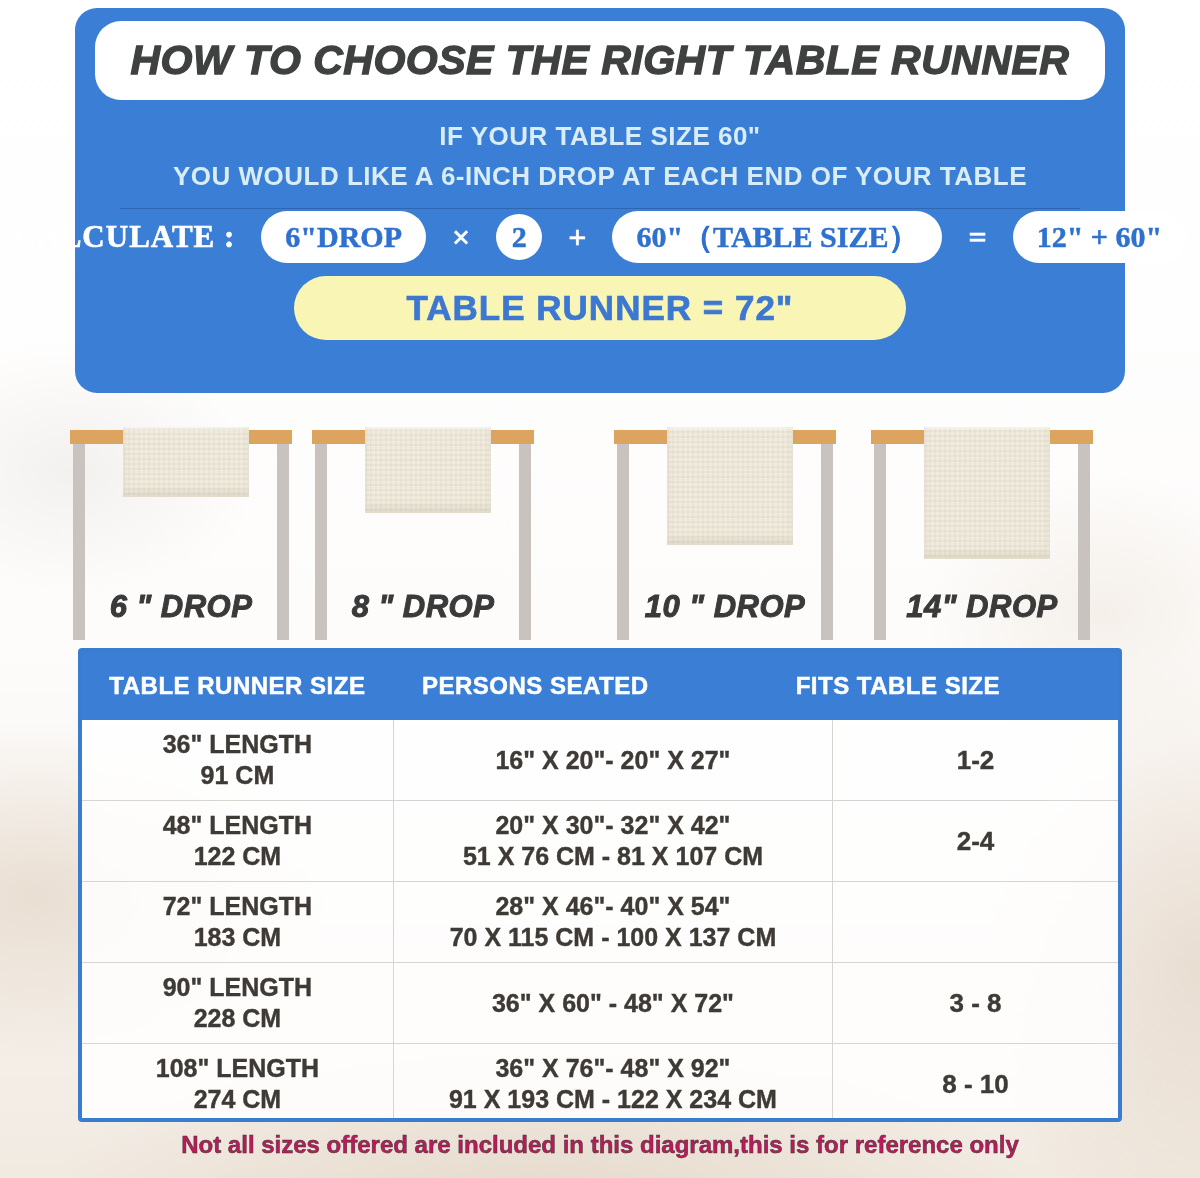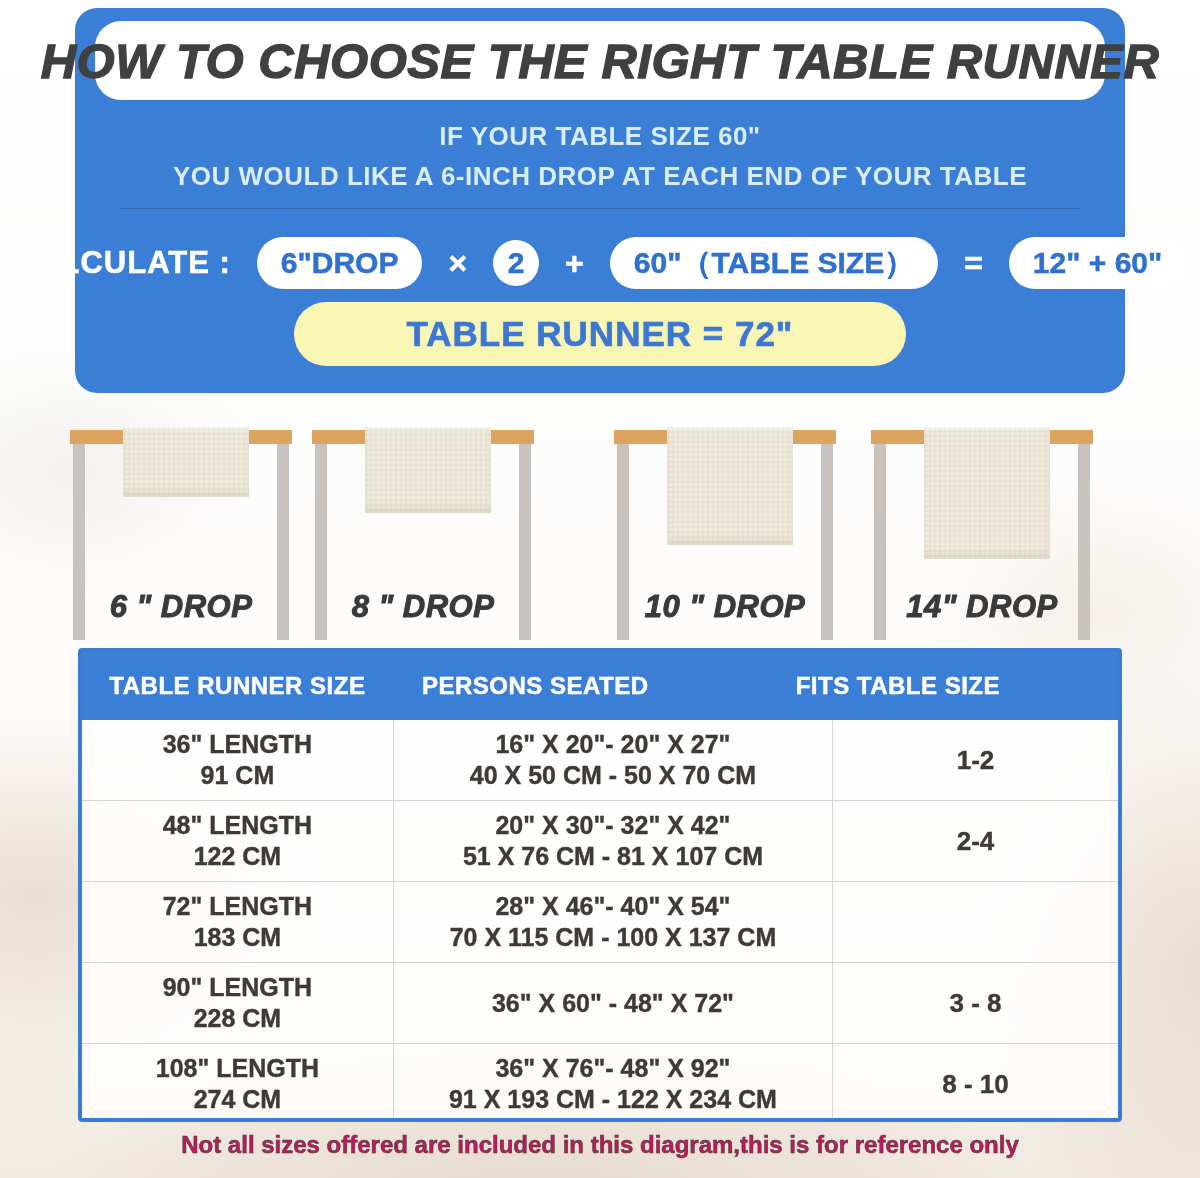--- a/index.html
+++ b/index.html
@@ -18,29 +18,29 @@
   .banner{
     position:absolute;left:75px;top:8px;width:1050px;height:385px;
     background:#3b7ed5;border-radius:22px;box-sizing:border-box;
     display:flex;flex-direction:column;align-items:center;
   }
   .title-box{
     margin-top:13px;width:1010px;height:79px;background:#ffffff;border-radius:26px;
     display:flex;align-items:center;justify-content:center;
   }
   .title-box .title{
-    font-size:49px;font-weight:900;font-style:italic;color:#3f4040;
+    font-size:41px;font-weight:900;font-style:italic;color:#3f4040;
     letter-spacing:.5px;-webkit-text-stroke:1.3px #3f4040;white-space:nowrap;
   }
   .subtitle{color:#d9edf9;font-weight:700;font-size:26px;letter-spacing:.5px;text-align:center;}
   .subtitle.l1{margin-top:21px;}
   .subtitle.l2{margin-top:9px;}
   .banner-divider{width:960px;height:1px;background:rgba(20,40,80,.28);margin-top:16px;}
   .calc-row{
-    margin-top:28px;display:flex;align-items:center;gap:26px;white-space:nowrap;
+    margin-top:2px;display:flex;align-items:center;gap:26px;white-space:nowrap;font-family:Liberation Serif, serif;
   }
   .calc-label{color:#ffffff;font-weight:700;font-size:31px;letter-spacing:1px;-webkit-text-stroke:.6px #fff;}
   .pill{
     background:#ffffff;border-radius:999px;height:52px;display:flex;align-items:center;
     justify-content:center;padding:0 24px;color:#2f71cf;font-weight:700;font-size:30px;
     -webkit-text-stroke:.5px #2f71cf;
   }
   .op{color:#ffffff;font-weight:700;font-size:32px;-webkit-text-stroke:.6px #fff;}
   .circle{
     background:#ffffff;border-radius:50%;width:46px;height:46px;display:flex;align-items:center;
@@ -166,21 +166,20 @@
     <div class="hc col2">FITS TABLE SIZE</div>
   </div>
   <div class="t-body">
     <div class="t-row">
       <div class="cell col1">
         <div class="ln">36" LENGTH</div>
         <div class="ln">91 CM</div>
       </div>
       <div class="cell col2">
         <div class="ln">16" X 20"- 20" X 27"</div>
-        <div class="ln">40 X 50 CM - 50 X 70 CM</div>
       </div>
       <div class="cell col3 persons">
         <div class="ln">1-2</div>
       </div>
     </div>
     <div class="t-row">
       <div class="cell col1">
         <div class="ln">48" LENGTH</div>
         <div class="ln">122 CM</div>
       </div>

